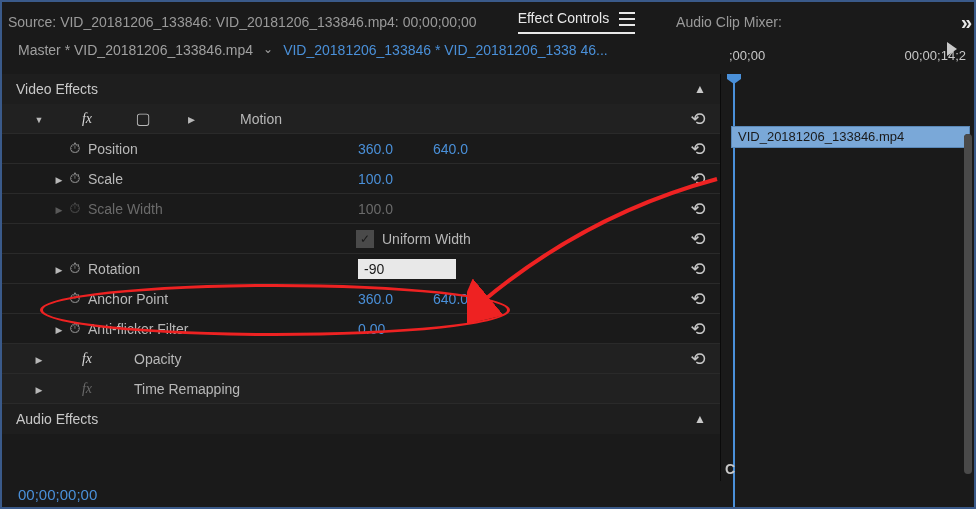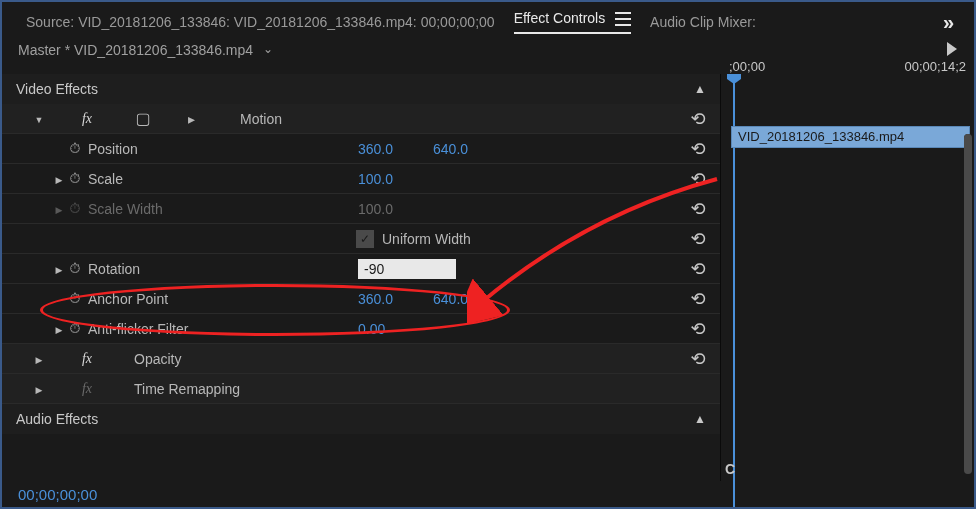--- a/index.html
+++ b/index.html
@@ -11,22 +11,22 @@
     font-size: 14px;
     color: #b8b8b8;
     overflow: hidden;
     position: relative;
     border: 2px solid #3a5a8a;
   }
   .top-tabs {
     height: 40px;
     display: flex;
     align-items: center;
-    padding: 0 24px;
-    gap: 19px;
+    padding: 0 6px;
+    gap: 41px;
   }
   .top-tab {
     color: #9a9a9a;
     white-space: nowrap;
     cursor: pointer;
   }
   .top-tab.active {
     color: #e8e8e8;
     border-bottom: 2px solid #e8e8e8;
     padding-bottom: 6px;
@@ -196,21 +196,21 @@
     position: relative;
     border-left: 1px solid #0a0a0a;
   }
   .ruler {
     height: 32px;
     position: relative;
     margin-top: -32px;
     display: flex;
     justify-content: space-between;
     padding: 0 8px;
-    align-items: flex-end;
+    align-items: flex-start;
     padding-top: 6px;
     color: #c8c8c8;
     font-size: 13px;
   }
   .playhead {
     position: absolute;
     left: 12px;
     top: 0;
     width: 2px;
     height: 480px;
@@ -307,20 +307,21 @@
         <span></span>
       </span>
   </div>
   <div class="top-tab">Audio Clip Mixer:</div>
   <div class="overflow">»</div>
 </div>
 
 <div class="sub-header">
   <span class="masterclip">Master * VID_20181206_133846.mp4</span>
   <span class="chev-small">⌄</span>
+  <span class="sequence-link">VID_20181206_133846 * VID_20181206_1338 46...</span>
   <svg class="playhead-btn" viewBox="0 0 10 14">
       <polygon points="0,0 10,7 0,14" fill="#c8c8c8"></polygon>
     </svg>
 </div>
 
 <div class="main-area">
   <div class="effects-panel">
 
     <div class="section-header">
       <span>Video Effects</span>

